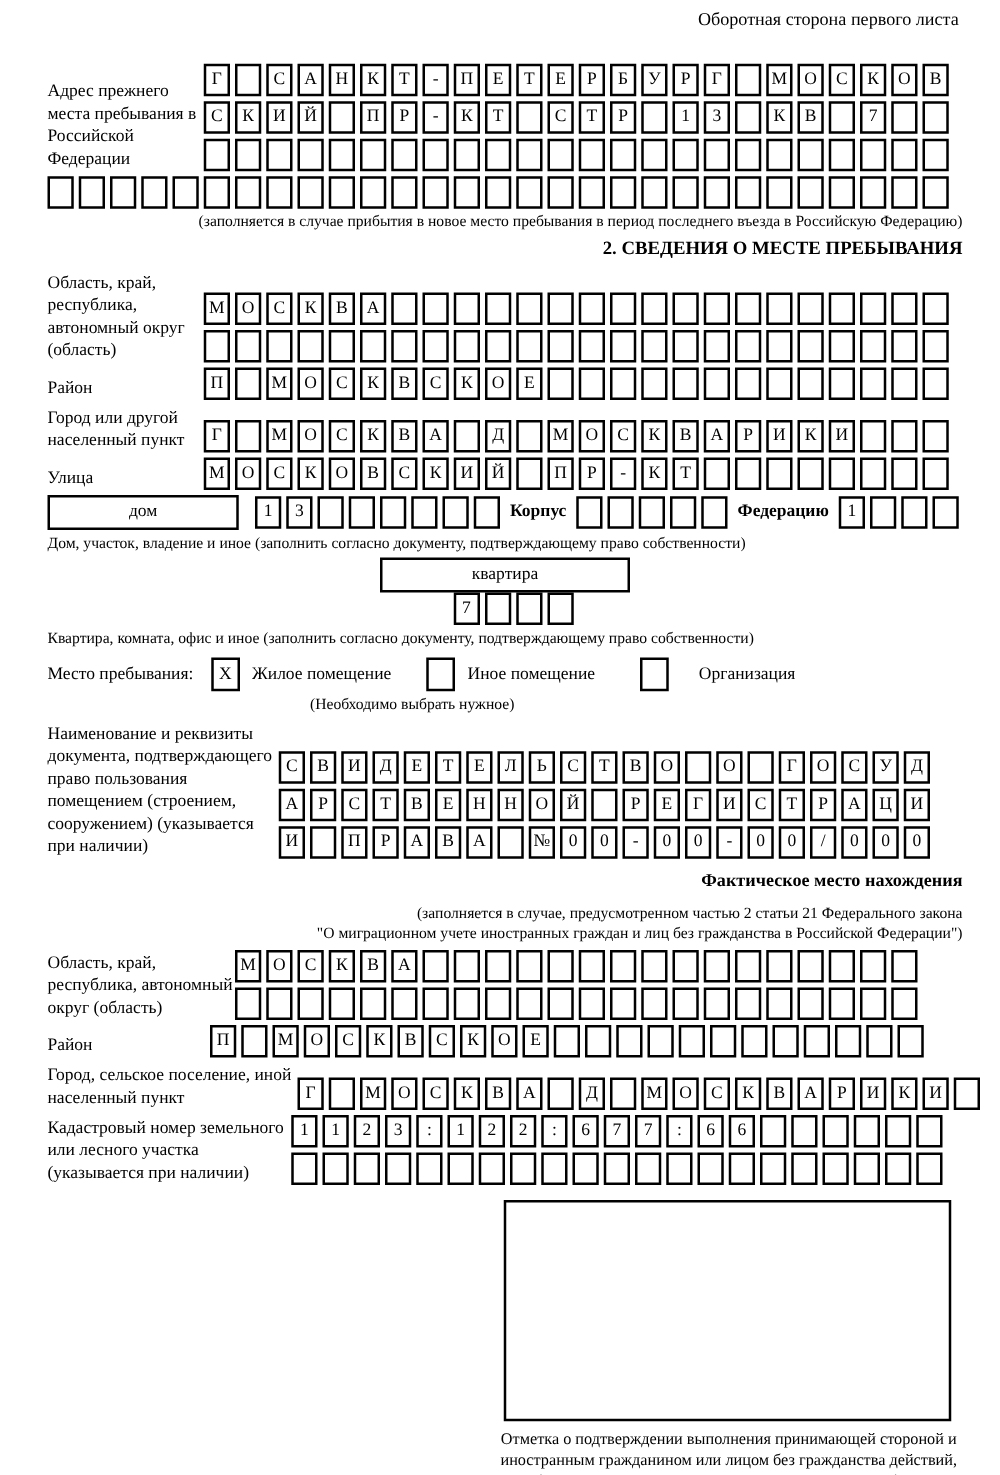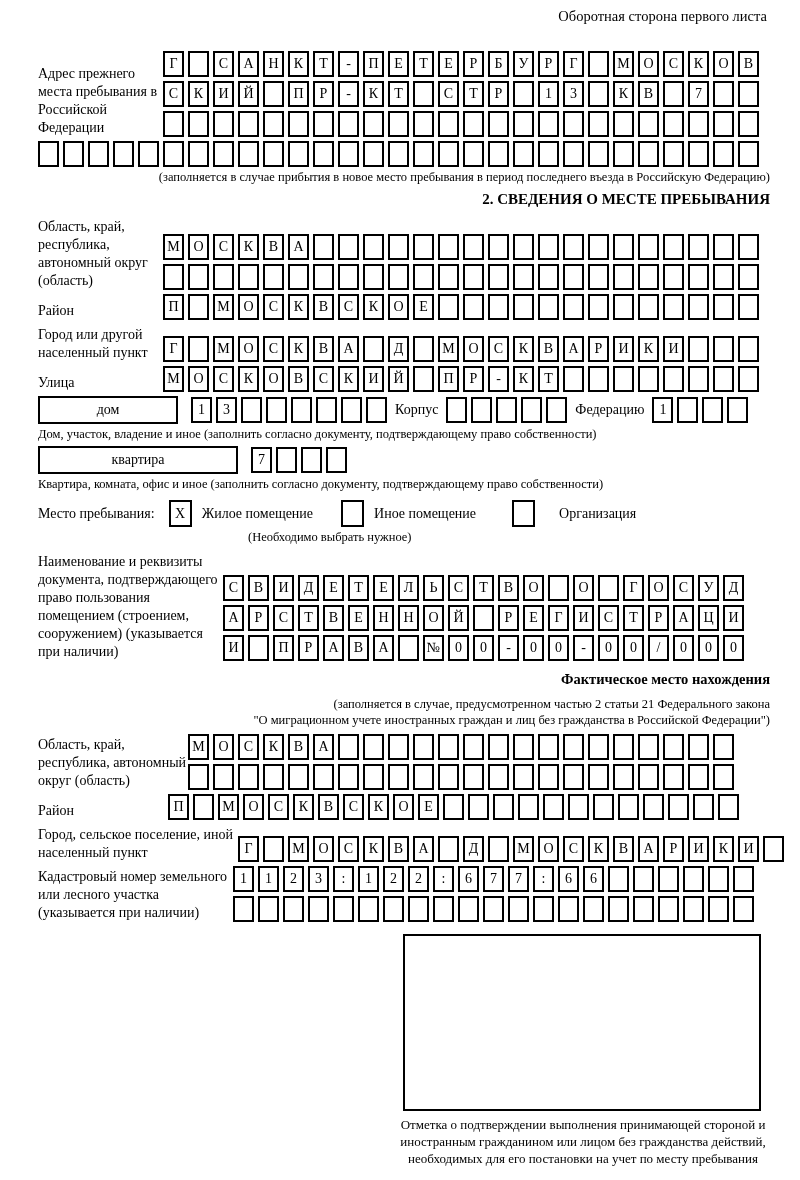--- a/index.html
+++ b/index.html
@@ -36,39 +36,39 @@
   .center { text-align:right; }
 
   .sec-title { font-weight:bold; font-size:15px; text-align:right; margin:6px 0 8px 0; }
 
   .inline-row { display:flex; align-items:center; margin-bottom:2px; }
   .named-box {
     height:28px; border:2px solid #000;
     display:flex; align-items:center; justify-content:center;
     font-size:14px;
   }
-  .dom-box { width:140px; }
+  .dom-box { width:153px; }
   .kv-box { width:200px; }
-  .inline-label { font-size:14px; padding:0 8px; white-space:nowrap; }
+  .inline-label { font-size:14px; padding:0 8px; white-space:nowrap;font-weight:bold; }
 
   .chk-row { display:flex; align-items:center; margin-top:8px; }
   .chk-label { font-size:14px; }
   .chk-box {
     width:23px; height:27px; border:2px solid #000; margin-left:14px;
     display:flex; align-items:center; justify-content:center; font-size:14px;
   }
   .chk-opt { font-size:14px; margin-left:10px; white-space:nowrap; }
   .chk-gap1 { margin-left:28px; }
   .chk-gap2 { margin-left:36px; }
 
   .stamp-wrap { margin-top:12px; }
   .stamp-box { margin-left:365px; width:358px; height:177px; border:2px solid #000; }
   .stamp-caption { margin-left:349px; width:392px; text-align:center; font-size:13px; line-height:17px; margin-top:5px; }
 
-  .mt2{margin-top:2px;} .mt4{margin-top:4px;} .mt6{margin-top:6px;}
+  .mt2{margin-top:2px;} .mt4{margin-top:4px;flex-direction:column;} .mt6{margin-top:6px;}
   .mb6{margin-bottom:6px;}
 </style>
 </head>
 <body>
 
 <div class="page">
 
   <div class="header-note">Оборотная сторона первого листа</div>
 
   <div class="frow">

